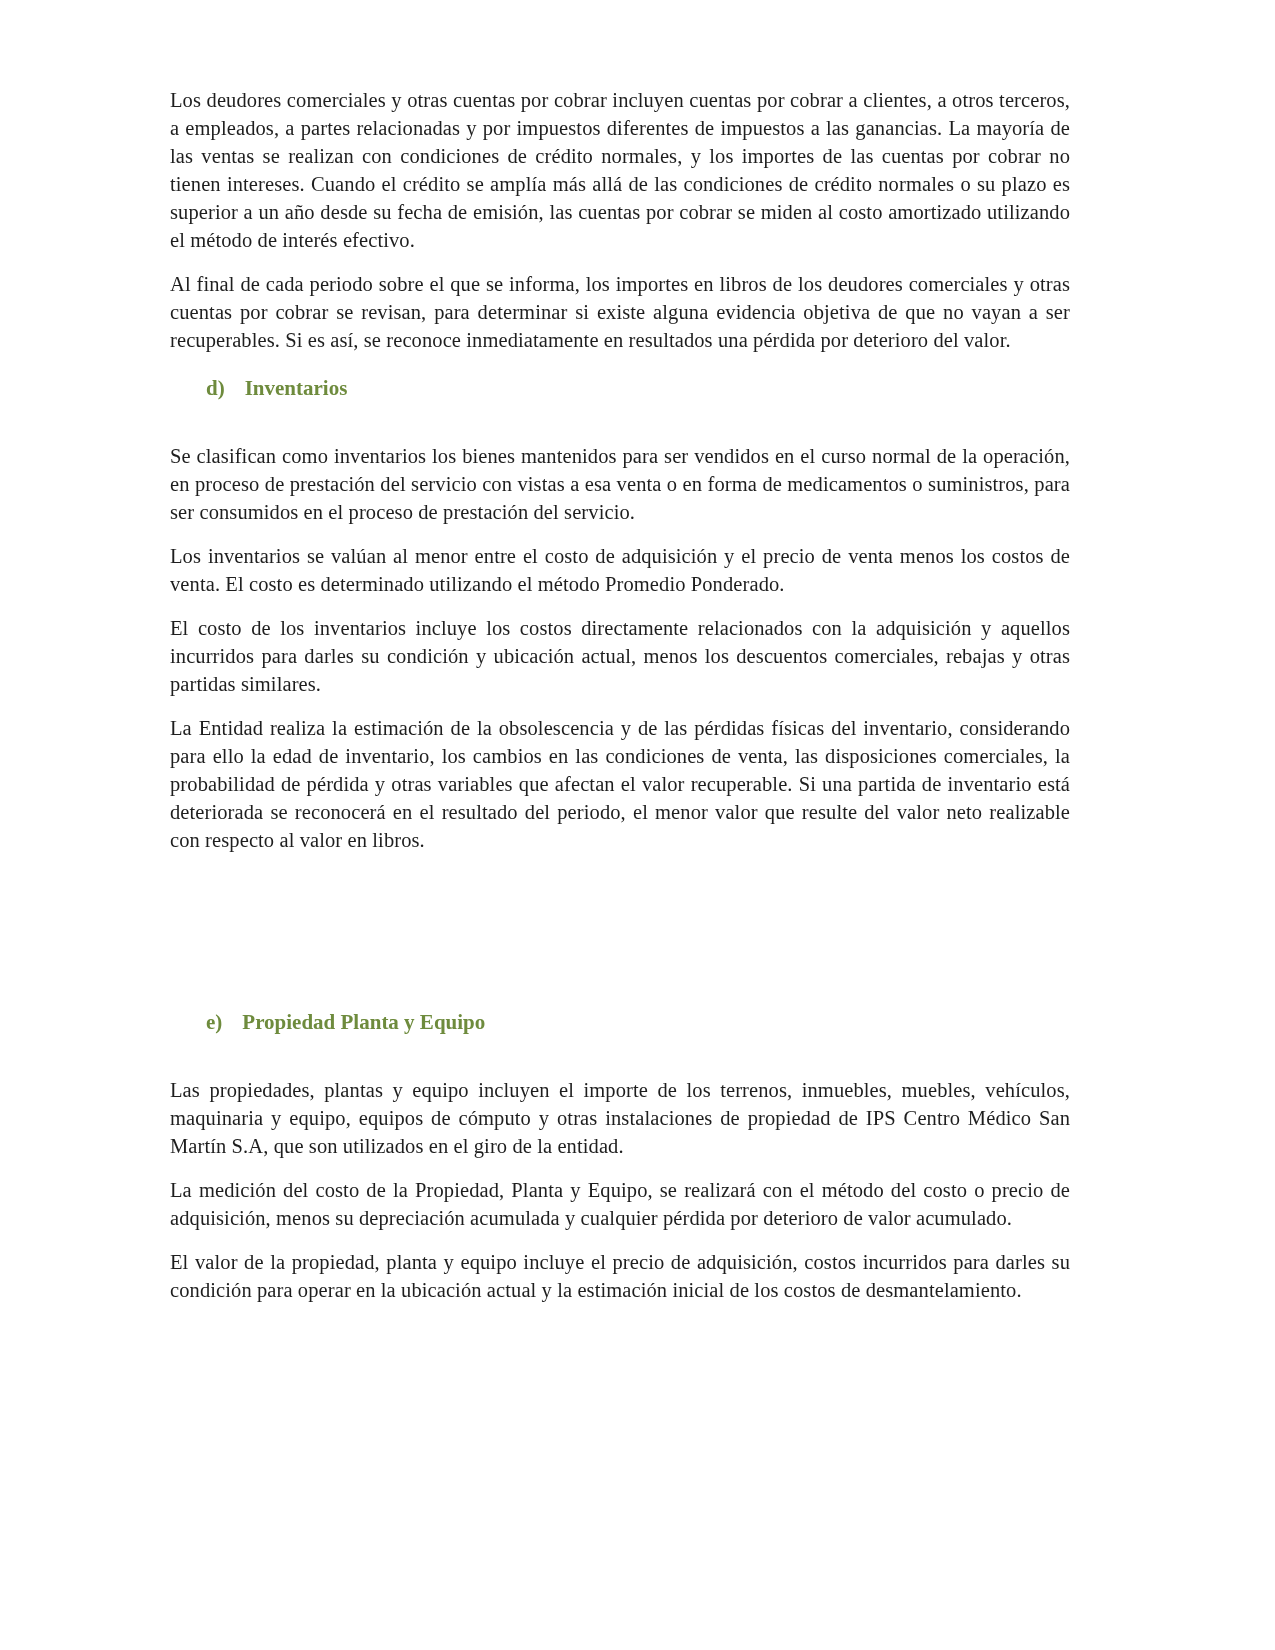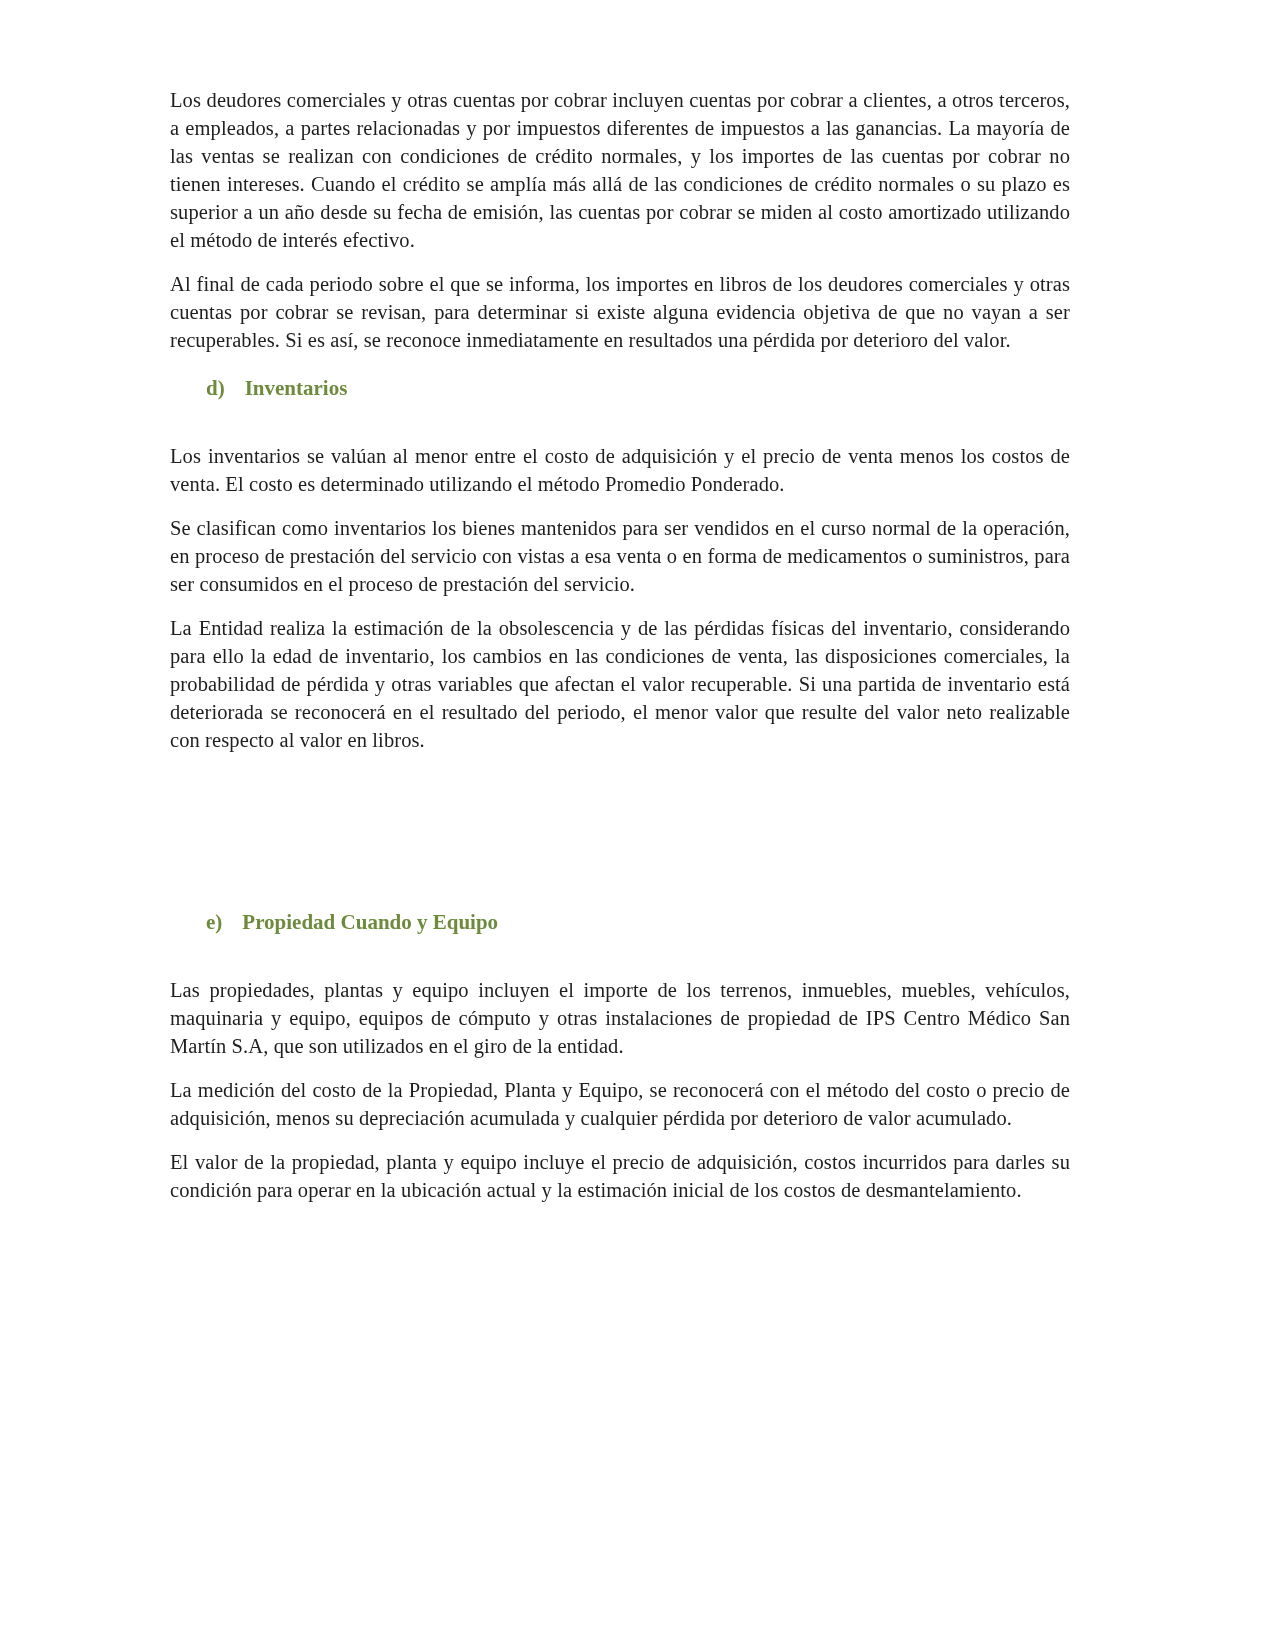--- a/index.html
+++ b/index.html
@@ -56,33 +56,34 @@
 <div class="page">
 
   <p class="body-para">Los deudores comerciales y otras cuentas por cobrar incluyen cuentas por cobrar a clientes, a otros terceros, a empleados, a partes relacionadas y por impuestos diferentes de impuestos a las ganancias. La mayoría de las ventas se realizan con condiciones de crédito normales, y los importes de las cuentas por cobrar no tienen intereses. Cuando el crédito se amplía más allá de las condiciones de crédito normales o su plazo es superior a un año desde su fecha de emisión, las cuentas por cobrar se miden al costo amortizado utilizando el método de interés efectivo.</p>
 
   <p class="body-para">Al final de cada periodo sobre el que se informa, los importes en libros de los deudores comerciales y otras cuentas por cobrar se revisan, para determinar si existe alguna evidencia objetiva de que no vayan a ser recuperables. Si es así, se reconoce inmediatamente en resultados una pérdida por deterioro del valor.</p>
 
   <h2 class="section-heading">
     <span class="section-letter">d)</span><span class="section-title">Inventarios</span>
   </h2>
 
+  <p class="body-para">Se clasifican como inventarios los bienes mantenidos para ser vendidos en el curso normal de la operación, en proceso de prestación del servicio con vistas a esa venta o en forma de medicamentos o suministros, para ser consumidos en el proceso de prestación del servicio.</p>
+
   <p class="body-para">Los inventarios se valúan al menor entre el costo de adquisición y el precio de venta menos los costos de venta. El costo es determinado utilizando el método Promedio Ponderado.</p>
 
-  <p class="body-para">Se clasifican como inventarios los bienes mantenidos para ser vendidos en el curso normal de la operación, en proceso de prestación del servicio con vistas a esa venta o en forma de medicamentos o suministros, para ser consumidos en el proceso de prestación del servicio.</p>
-
+  <p class="body-para">El costo de los inventarios incluye los costos directamente relacionados con la adquisición y aquellos incurridos para darles su condición y ubicación actual, menos los descuentos comerciales, rebajas y otras partidas similares.</p>
 
   <p class="body-para">La Entidad realiza la estimación de la obsolescencia y de las pérdidas físicas del inventario, considerando para ello la edad de inventario, los cambios en las condiciones de venta, las disposiciones comerciales, la probabilidad de pérdida y otras variables que afectan el valor recuperable. Si una partida de inventario está deteriorada se reconocerá en el resultado del periodo, el menor valor que resulte del valor neto realizable con respecto al valor en libros.</p>
 
 
   <div class="big-gap"></div>
 
   <h2 class="section-heading">
-    <span class="section-letter">e)</span><span class="section-title">Propiedad Cuando y Equipo</span>
+    <span class="section-letter">e)</span><span class="section-title">Propiedad Planta y Equipo</span>
   </h2>
 
   <p class="body-para">Las propiedades, plantas y equipo incluyen el importe de los terrenos, inmuebles, muebles, vehículos, maquinaria y equipo, equipos de cómputo y otras instalaciones de propiedad de IPS Centro Médico San Martín S.A, que son utilizados en el giro de la entidad.</p>
 
-  <p class="body-para">La medición del costo de la Propiedad, Planta y Equipo, se reconocerá con el método del costo o precio de adquisición, menos su depreciación acumulada y cualquier pérdida por deterioro de valor acumulado.</p>
+  <p class="body-para">La medición del costo de la Propiedad, Planta y Equipo, se realizará con el método del costo o precio de adquisición, menos su depreciación acumulada y cualquier pérdida por deterioro de valor acumulado.</p>
 
   <p class="body-para">El valor de la propiedad, planta y equipo incluye el precio de adquisición, costos incurridos para darles su condición para operar en la ubicación actual y la estimación inicial de los costos de desmantelamiento.</p>
 
 </div>
 
 </body></html>

